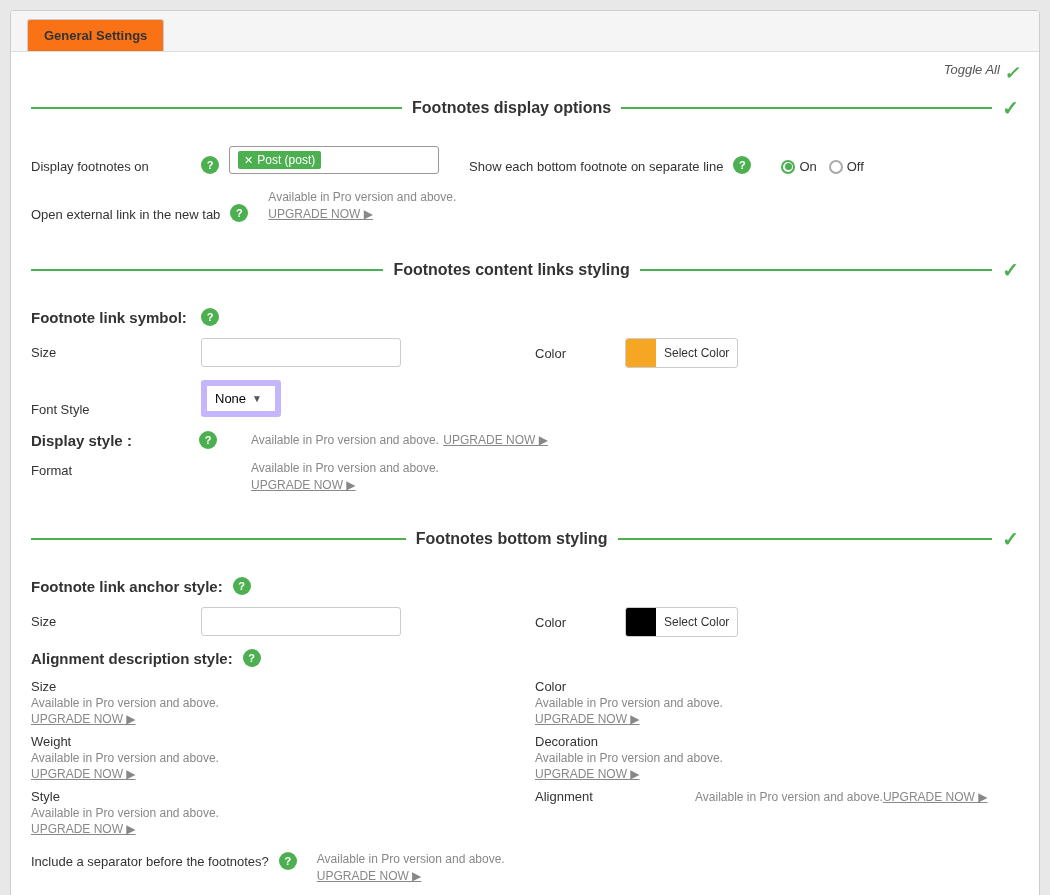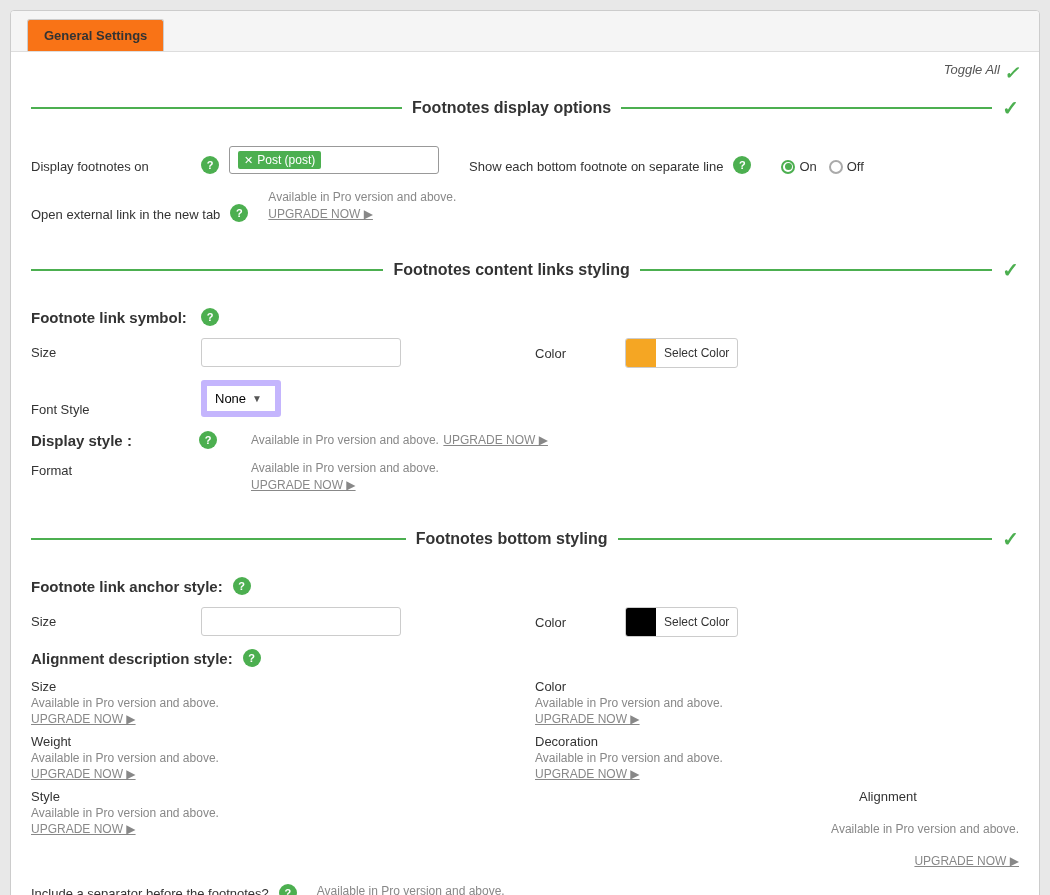--- a/index.html
+++ b/index.html
@@ -450,21 +450,21 @@
           <a class="pro-notice" href="#">UPGRADE NOW ▶</a>
         </div>
       </div>
 
       <div class="two-col-row">
         <div class="col-left" style="flex-direction:column; align-items:flex-start; gap:2px;">
           <span class="setting-label">Style</span>
           <div class="pro-notice">Available in Pro version and above.</div>
           <a class="pro-notice" href="#">UPGRADE NOW ▶</a>
         </div>
-        <div class="col-right" style="flex-direction:column; align-items:flex-end; gap:18px;">
+        <div class="col-right" style="align-items:flex-end; gap:0;">
           <span class="setting-label">Alignment</span>
           <div class="pro-notice">Available in Pro version and above.</div>
           <a class="pro-notice" href="#">UPGRADE NOW ▶</a>
         </div>
       </div>
 
       <div class="setting-row" style="align-items:flex-start; padding-top:12px;">
         <div style="min-width:180px;">
           <span class="setting-label">Include a separator before the footnotes?</span>
         </div>

